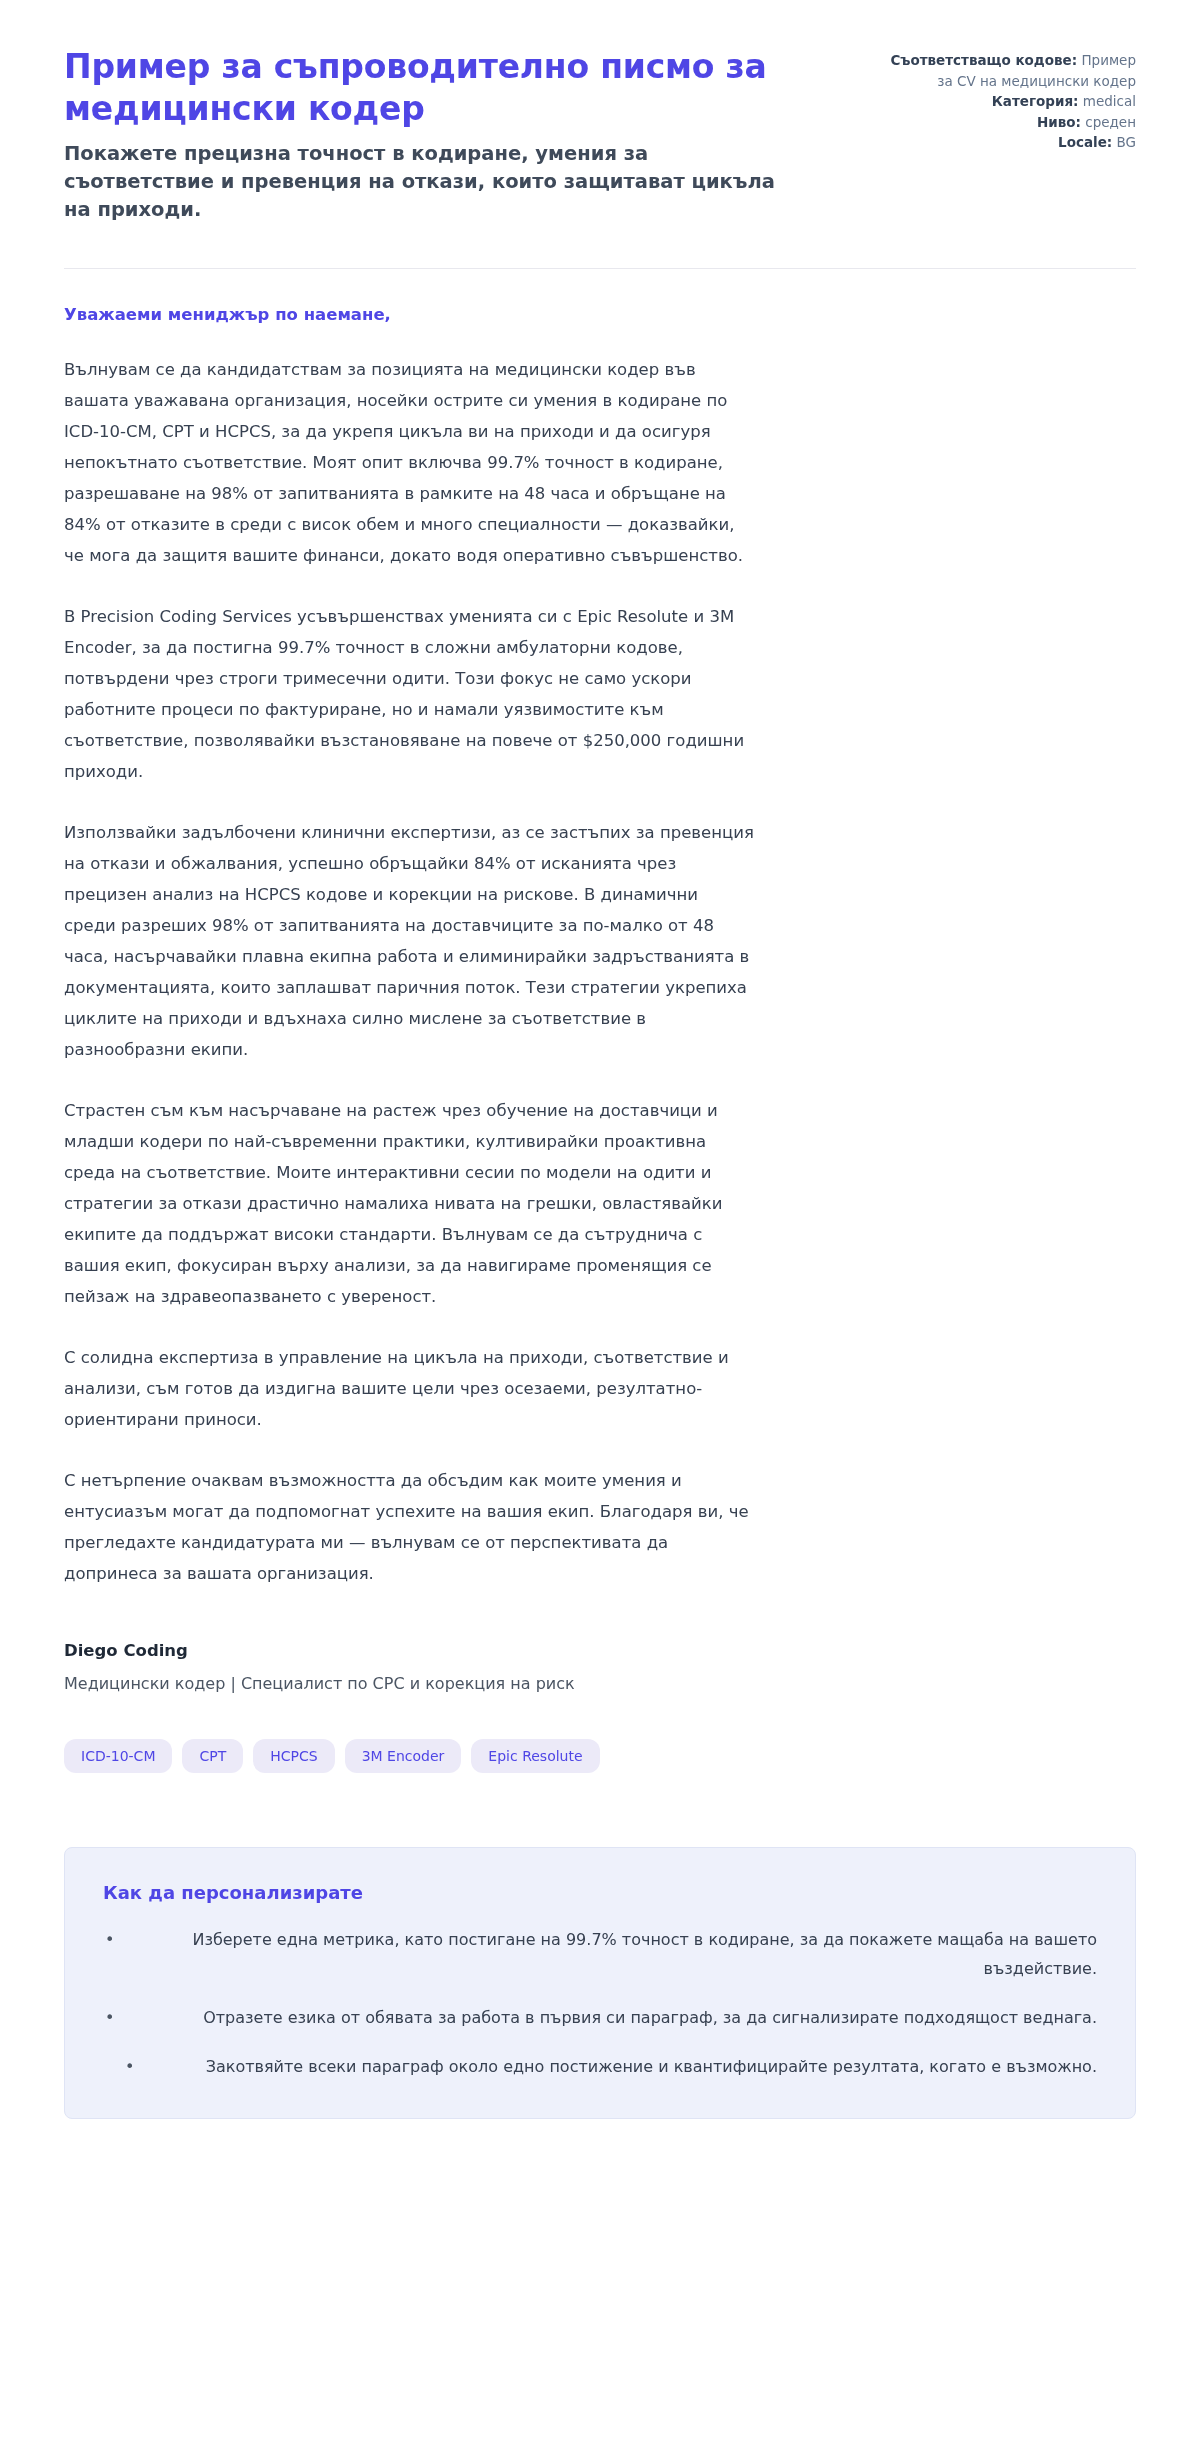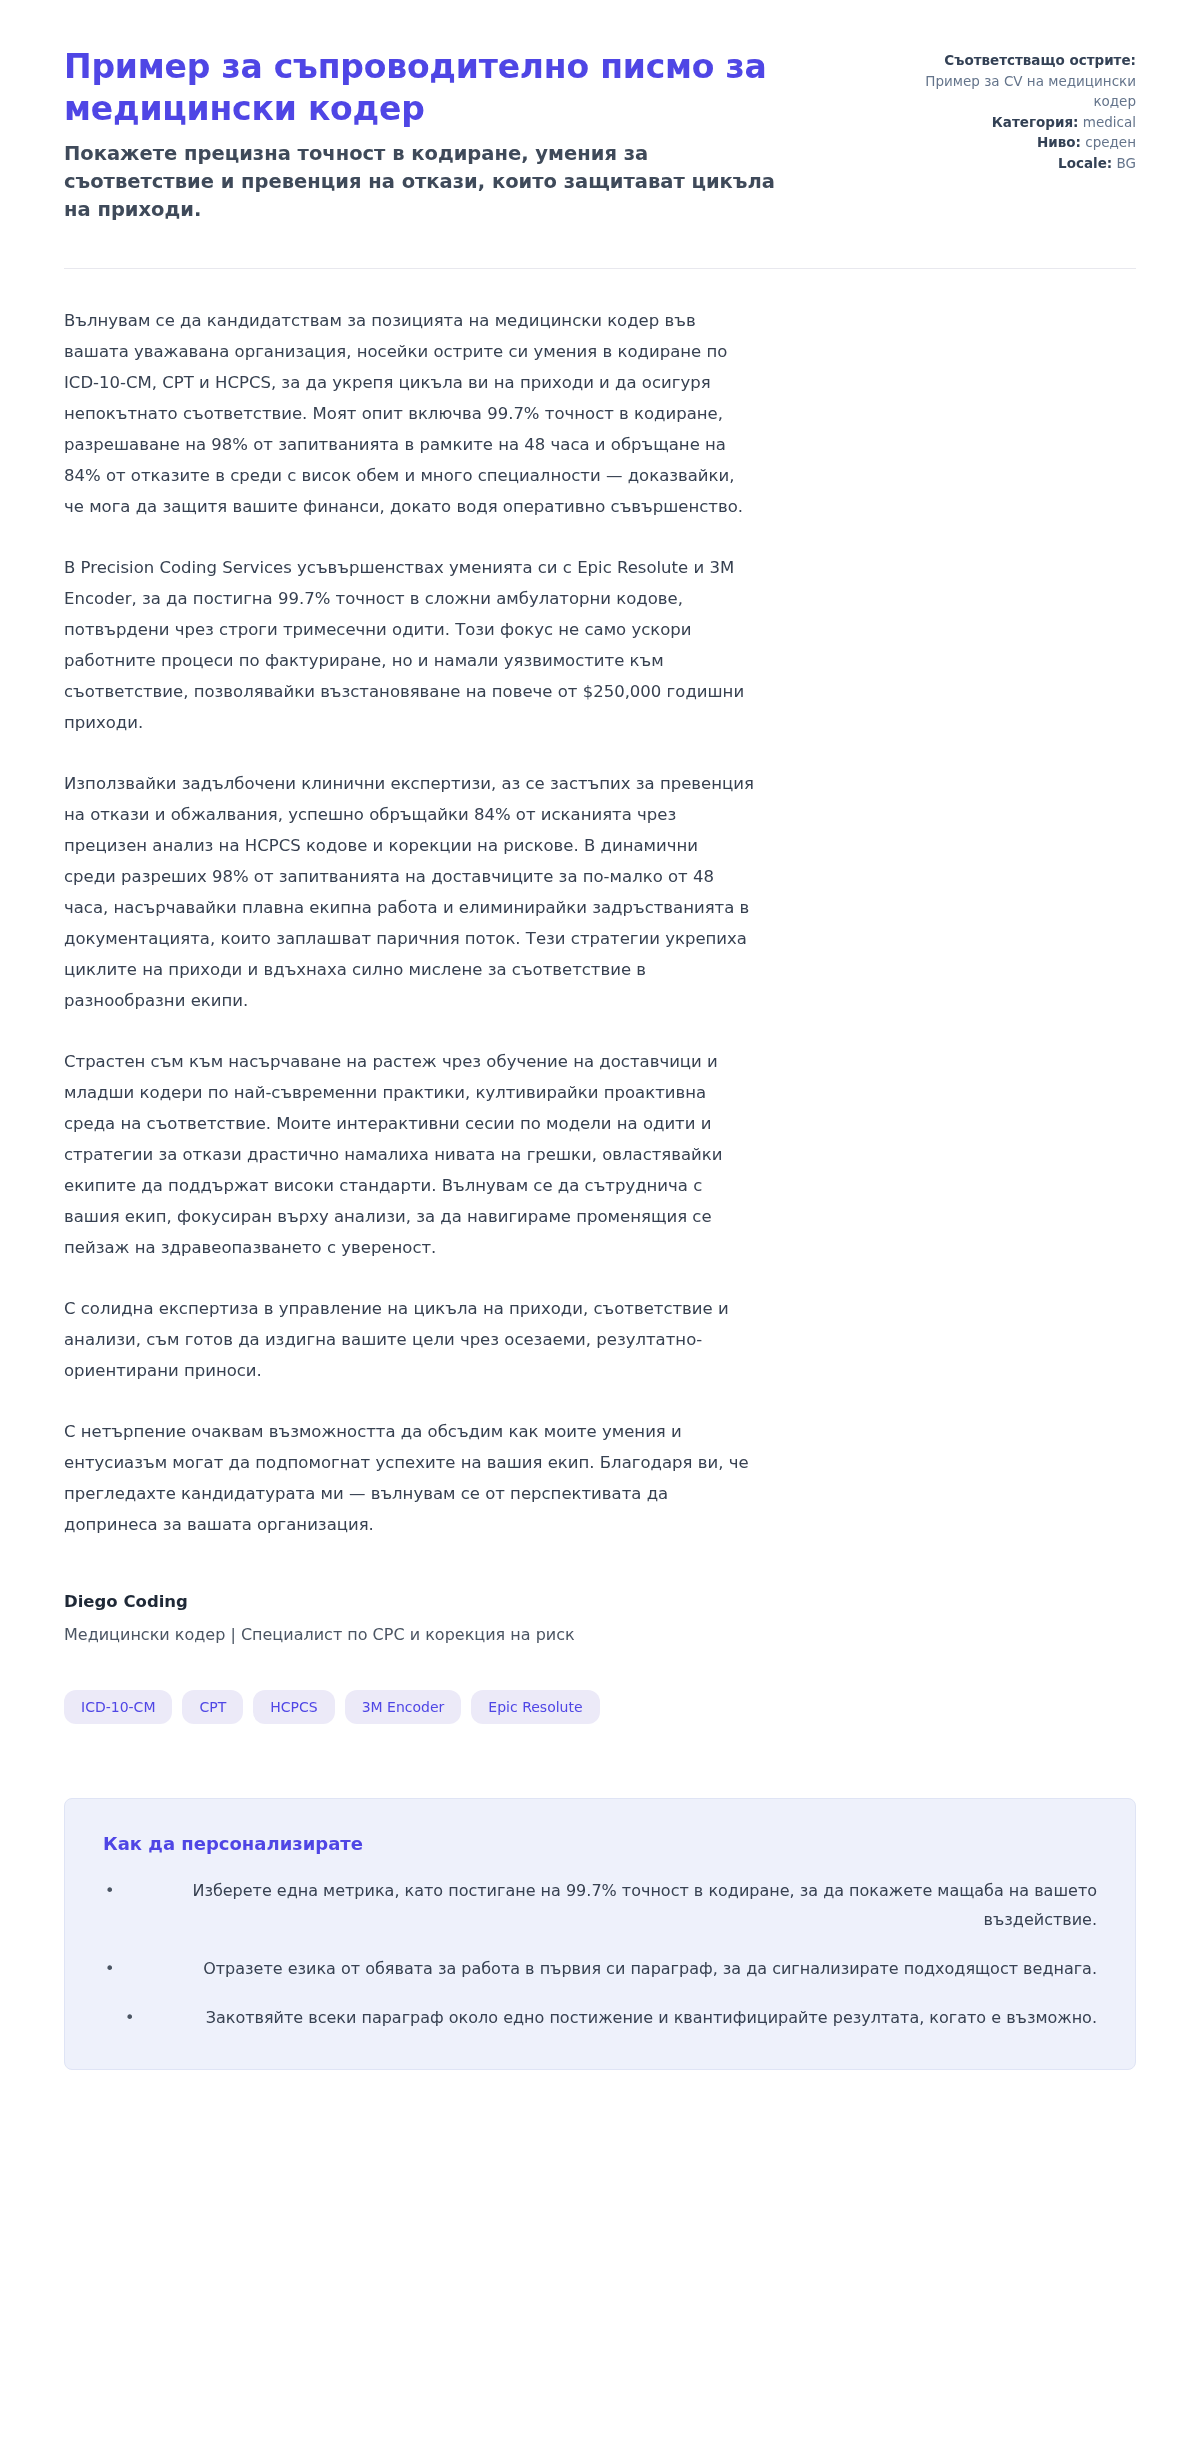--- a/index.html
+++ b/index.html
@@ -158,41 +158,42 @@
 
 <div class="page">
 
   <div class="header">
     <div class="header-left">
       <h1 class="doc-title">Пример за съпроводително писмо за медицински кодер</h1>
       <p class="doc-subtitle">Покажете прецизна точност в кодиране, умения за съответствие и превенция на откази, които защитават цикъла на приходи.</p>
     </div>
     <div class="meta">
       <div class="meta-row">
-        <span class="meta-label">Съответстващо острите:</span>
+        <span class="meta-label">Съответстващо кодове:</span>
         <span class="meta-value">Пример за CV на медицински кодер</span>
       </div>
       <div class="meta-row">
         <span class="meta-label">Категория:</span>
         <span class="meta-value">medical</span>
       </div>
       <div class="meta-row">
         <span class="meta-label">Ниво:</span>
         <span class="meta-value">среден</span>
       </div>
       <div class="meta-row">
         <span class="meta-label">Locale:</span>
         <span class="meta-value">BG</span>
       </div>
     </div>
   </div>
 
   <hr class="divider">
 
   <div class="letter">
+    <p class="salutation">Уважаеми мениджър по наемане,</p>
 
     <p class="body-par">Вълнувам се да кандидатствам за позицията на медицински кодер във вашата уважавана организация, носейки острите си умения в кодиране по ICD-10-CM, CPT и HCPCS, за да укрепя цикъла ви на приходи и да осигуря непокътнато съответствие. Моят опит включва 99.7% точност в кодиране, разрешаване на 98% от запитванията в рамките на 48 часа и обръщане на 84% от отказите в среди с висок обем и много специалности — доказвайки, че мога да защитя вашите финанси, докато водя оперативно съвършенство.</p>
     <p class="body-par">В Precision Coding Services усъвършенствах уменията си с Epic Resolute и 3M Encoder, за да постигна 99.7% точност в сложни амбулаторни кодове, потвърдени чрез строги тримесечни одити. Този фокус не само ускори работните процеси по фактуриране, но и намали уязвимостите към съответствие, позволявайки възстановяване на повече от $250,000 годишни приходи.</p>
     <p class="body-par">Използвайки задълбочени клинични експертизи, аз се застъпих за превенция на откази и обжалвания, успешно обръщайки 84% от исканията чрез прецизен анализ на HCPCS кодове и корекции на рискове. В динамични среди разреших 98% от запитванията на доставчиците за по-малко от 48 часа, насърчавайки плавна екипна работа и елиминирайки задръстванията в документацията, които заплашват паричния поток. Тези стратегии укрепиха циклите на приходи и вдъхнаха силно мислене за съответствие в разнообразни екипи.</p>
     <p class="body-par">Страстен съм към насърчаване на растеж чрез обучение на доставчици и младши кодери по най-съвременни практики, култивирайки проактивна среда на съответствие. Моите интерактивни сесии по модели на одити и стратегии за откази драстично намалиха нивата на грешки, овластявайки екипите да поддържат високи стандарти. Вълнувам се да сътруднича с вашия екип, фокусиран върху анализи, за да навигираме променящия се пейзаж на здравеопазването с увереност.</p>
     <p class="body-par">С солидна експертиза в управление на цикъла на приходи, съответствие и анализи, съм готов да издигна вашите цели чрез осезаеми, резултатно-ориентирани приноси.</p>
     <p class="body-par">С нетърпение очаквам възможността да обсъдим как моите умения и ентусиазъм могат да подпомогнат успехите на вашия екип. Благодаря ви, че прегледахте кандидатурата ми — вълнувам се от перспективата да допринеса за вашата организация.</p>
 
     <div class="signature">
       <p class="sign-name">Diego Coding</p>

